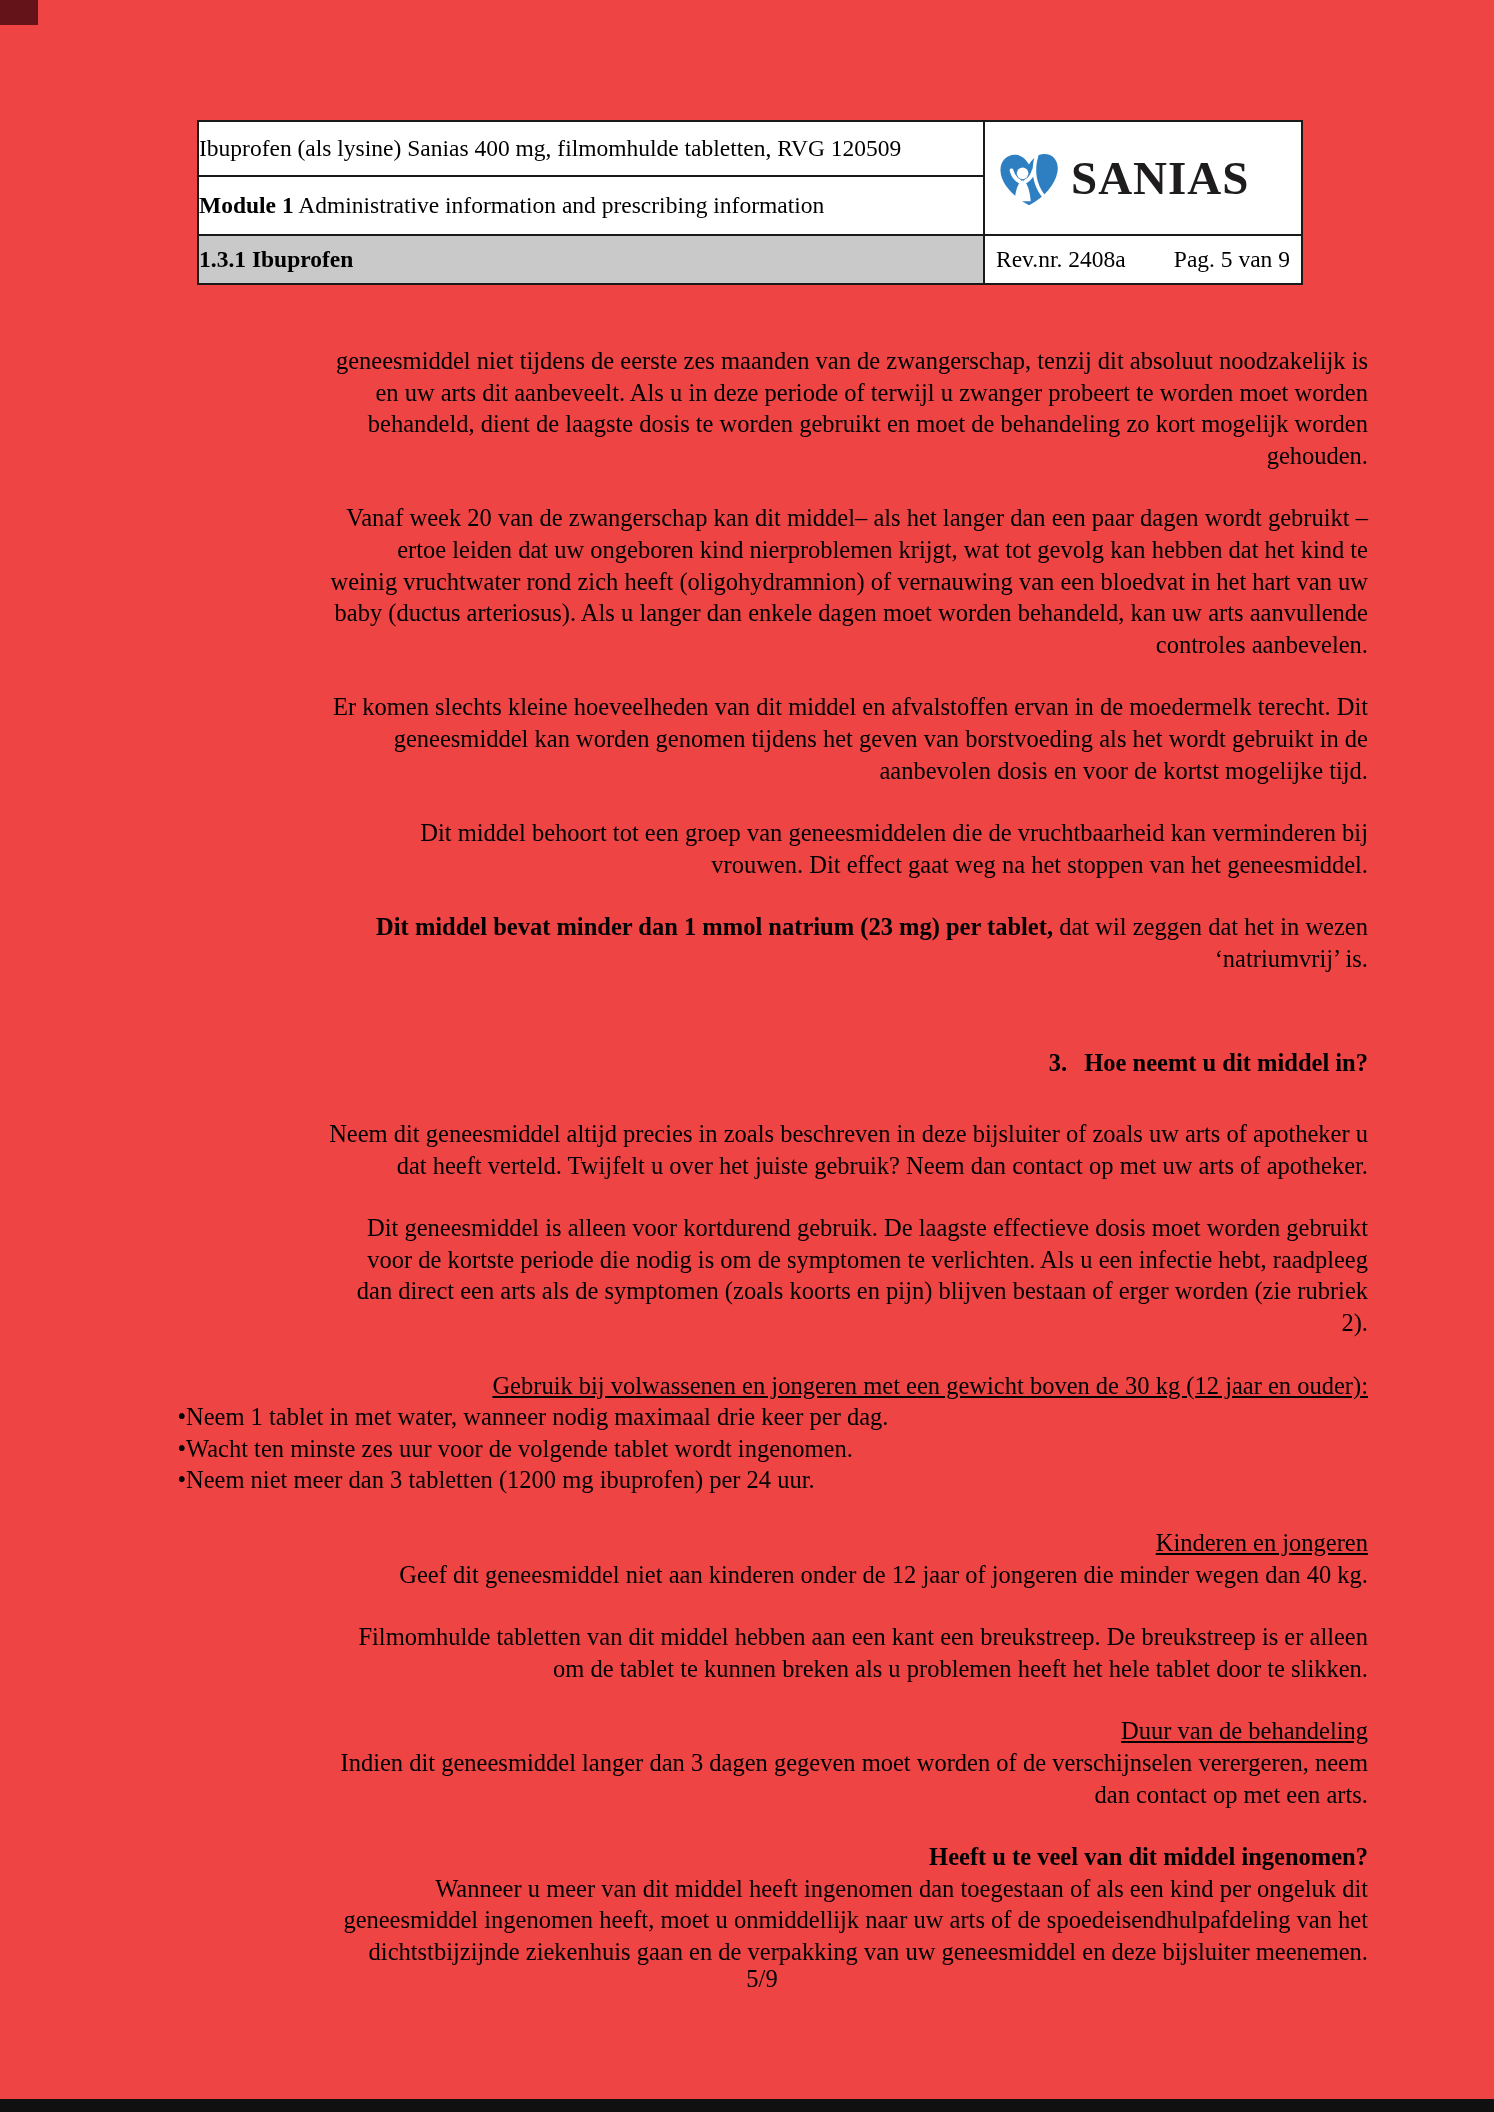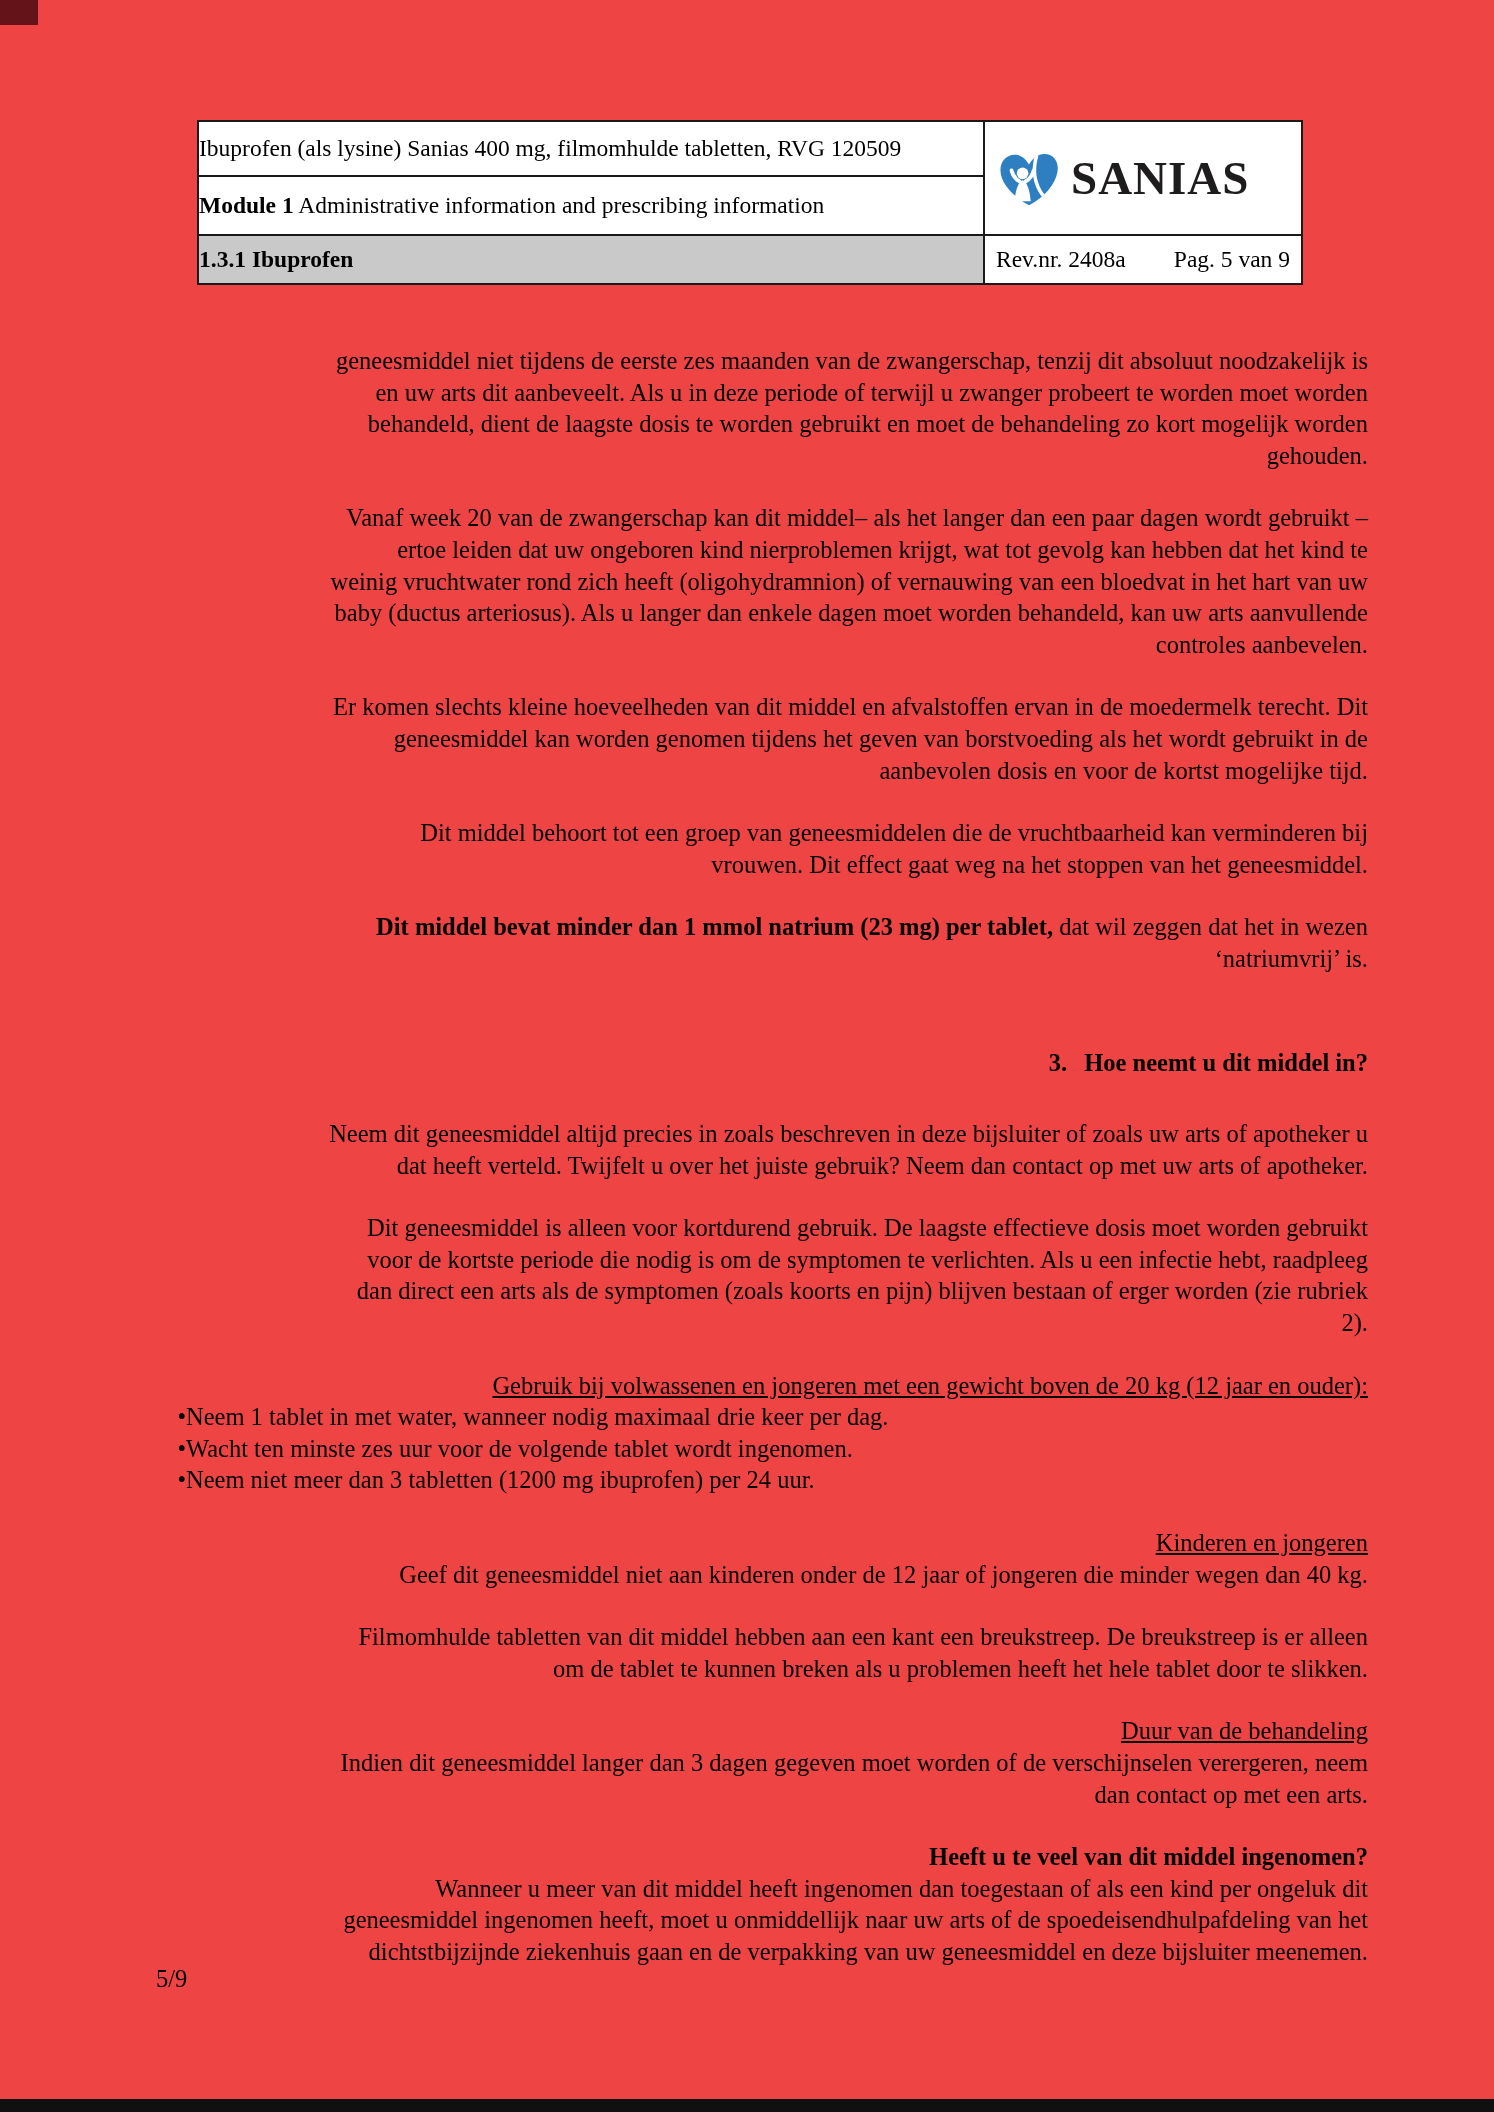--- a/index.html
+++ b/index.html
@@ -55,21 +55,21 @@
   .para{white-space:pre;margin:0 0 31px 0;}
   .m-none{margin-bottom:0;}
   .m-xl{margin-bottom:72px;}
   .h3{margin-bottom:40px;}
   .h3-title{margin-left:17px;}
   .bullets{list-style:none;margin:0 0 31px 0;padding:0;}
   .bullets li{display:flex;}
   .b-marker{flex:none;width:30px;padding-left:3px;box-sizing:border-box;}
   .footer-page{
     position:absolute;left:156px;top:1963px;width:1212px;
-    font-size:24.5px;line-height:31.6px;text-align:left;
+    font-size:24.5px;line-height:31.6px;text-align:center;
   }
 </style>
 </head>
 <body>
 
 <div class="page">
 
   <div class="corner-artifact"></div>
 
   <table class="header-table">
@@ -137,21 +137,21 @@
     <div class="para h3 bold"><span>3.</span><span class="h3-title">Hoe neemt u dit middel in?</span></div>
 
     <div class="para">Neem dit geneesmiddel altijd precies in zoals beschreven in deze bijsluiter of zoals uw arts of apotheker u
 dat heeft verteld. Twijfelt u over het juiste gebruik? Neem dan contact op met uw arts of apotheker.</div>
 
     <div class="para">Dit geneesmiddel is alleen voor kortdurend gebruik. De laagste effectieve dosis moet worden gebruikt
 voor de kortste periode die nodig is om de symptomen te verlichten. Als u een infectie hebt, raadpleeg
 dan direct een arts als de symptomen (zoals koorts en pijn) blijven bestaan of erger worden (zie rubriek
 2).</div>
 
-    <div class="para m-none"><span class="u">Gebruik bij volwassenen en jongeren met een gewicht boven de 20 kg (12 jaar en ouder):</span></div>
+    <div class="para m-none"><span class="u">Gebruik bij volwassenen en jongeren met een gewicht boven de 30 kg (12 jaar en ouder):</span></div>
     <ul class="bullets">
       <li>
           <span class="b-marker">•</span>
           <span>Neem 1 tablet in met water, wanneer nodig maximaal drie keer per dag.</span>
         </li>
       <li>
           <span class="b-marker">•</span>
           <span>Wacht ten minste zes uur voor de volgende tablet wordt ingenomen.</span>
         </li>
       <li>

